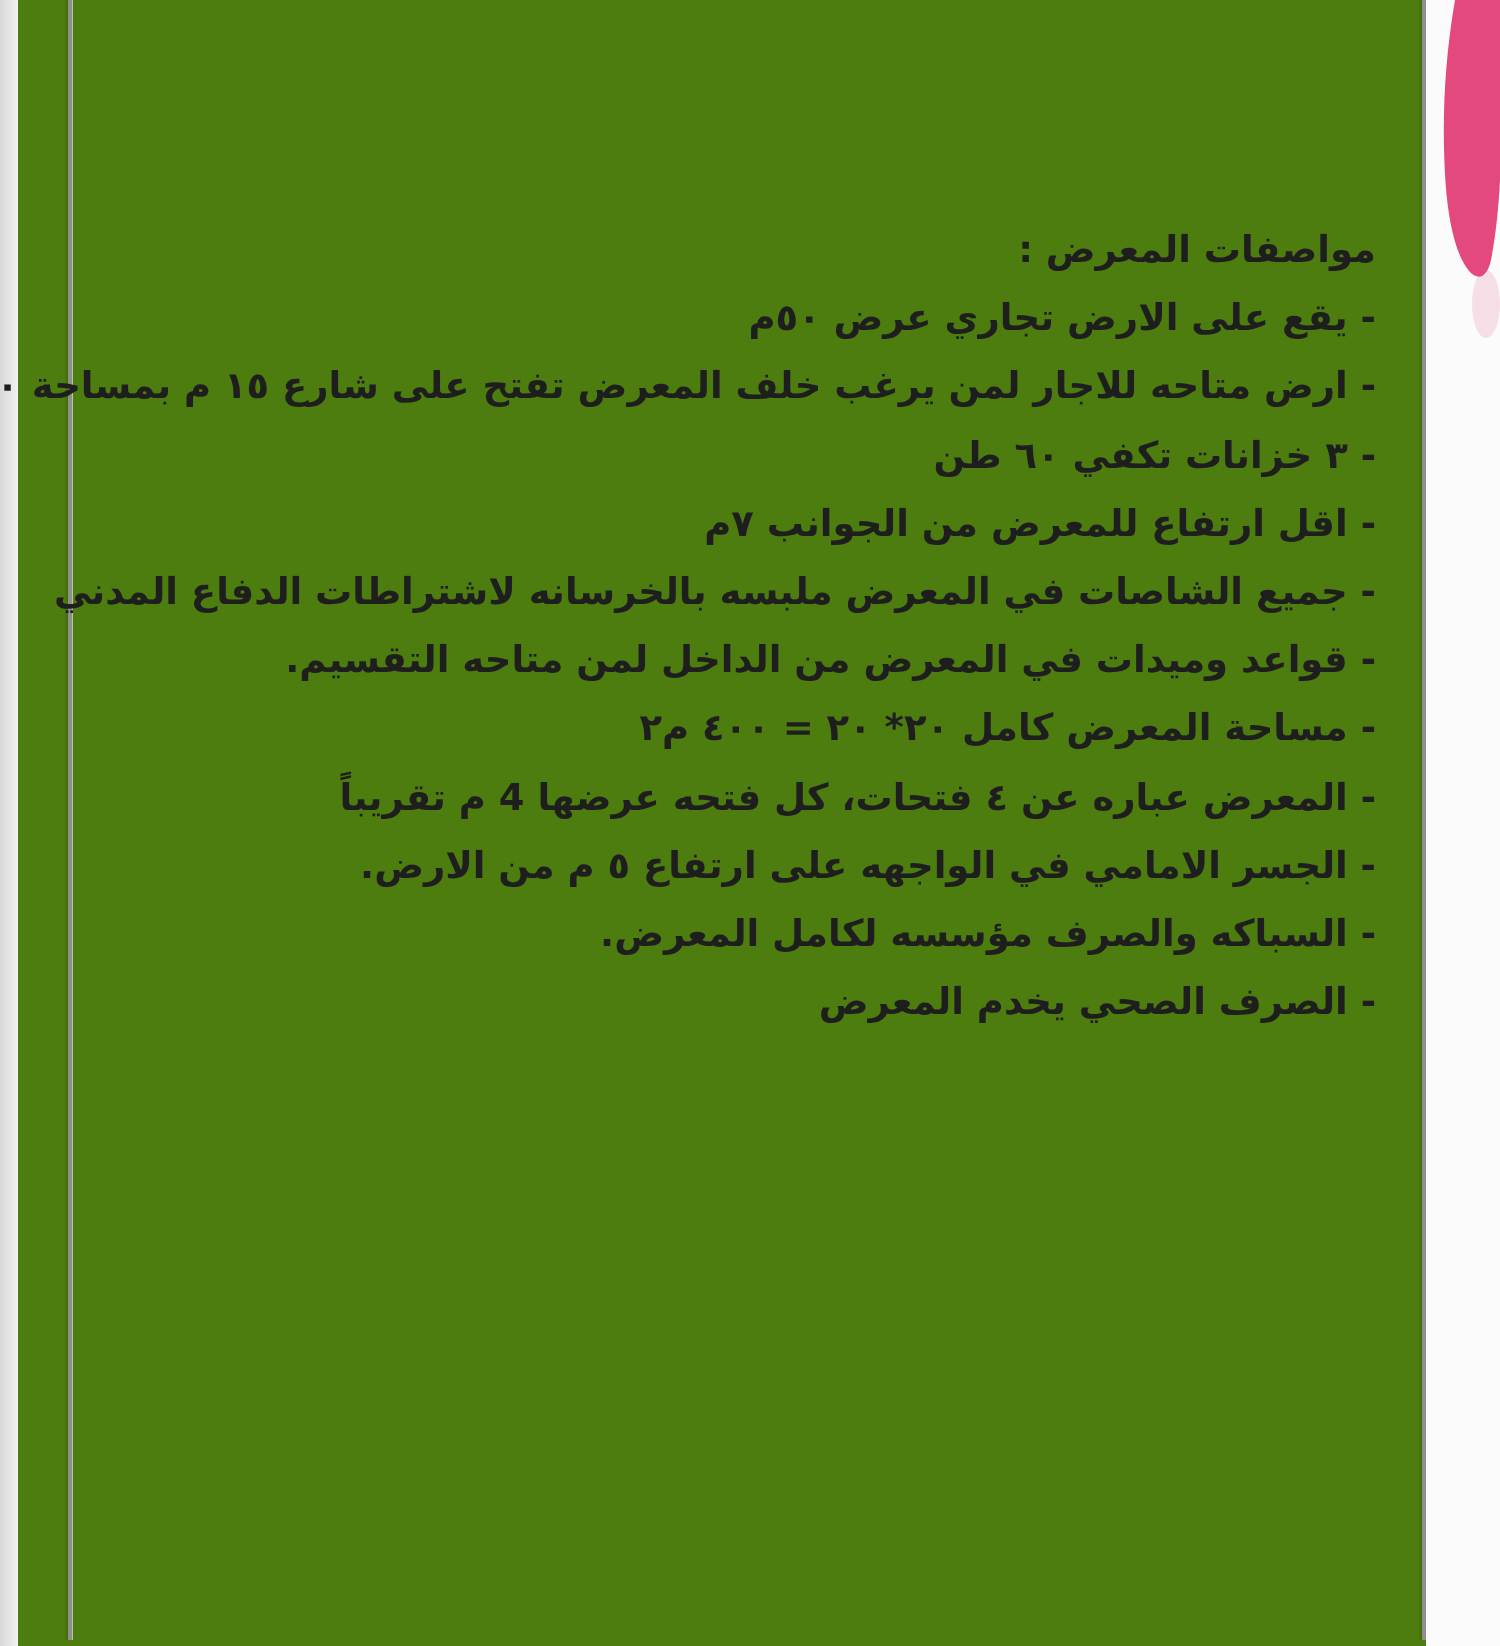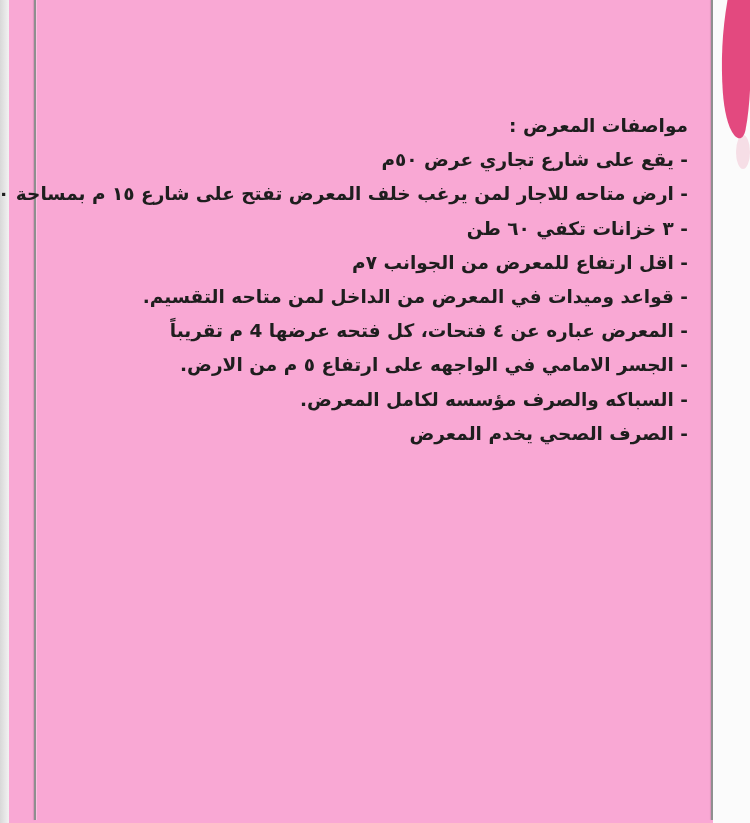--- a/index.html
+++ b/index.html
@@ -10,21 +10,21 @@
     width: 750px;
     height: 823px;
     overflow: hidden;
     background: #fefefe;
     font-family: "DejaVu Sans", sans-serif;
   }
   .page {
     position: relative;
     width: 750px;
     height: 823px;
-    background: #f9a8d4;
+    background: #4d7c0f;
   }
   
   .edge-strip-left {
     position: absolute;
     left: 0; top: 0; bottom: 0;
     width: 9px;
     background: linear-gradient(to right, #d8d8d8, #f2f2f2);
   }
   .edge-strip-right {
     position: absolute;
@@ -82,24 +82,26 @@
              C 22 32, 20.8 62, 22.8 92
              C 24.2 110, 27.5 127, 34.5 135.5
              C 39 140.5, 43.5 139, 45.5 130
              C 47.8 118, 49.3 104, 50 90
              L 50 0 Z" fill="var(--accent-pink, #e3497f)"></path>
     <ellipse cx="43" cy="152" rx="7" ry="17" fill="var(--accent-pink, #e3497f)" opacity="0.16"></ellipse>
   </svg>
 
   <div class="content">
     <div class="title">مواصفات المعرض :</div>
-    <div class="spec-line">- يقع على شارع تجاري عرض ٥٠م</div>
+    <div class="spec-line">- يقع على الارض تجاري عرض ٥٠م</div>
     <div class="spec-line">- ارض متاحه للاجار لمن يرغب خلف المعرض تفتح على شارع ١٥ م بمساحة ٦٥٠ م ٢</div>
     <div class="spec-line">- ٣ خزانات تكفي ٦٠ طن</div>
     <div class="spec-line">- اقل ارتفاع للمعرض من الجوانب ٧م</div>
+    <div class="spec-line">- جميع الشاصات في المعرض ملبسه بالخرسانه لاشتراطات الدفاع المدني</div>
     <div class="spec-line">- قواعد وميدات في المعرض من الداخل لمن متاحه التقسيم.</div>
+    <div class="spec-line">- مساحة المعرض كامل ٢٠* ٢٠ = ٤٠٠ م٢</div>
     <div class="spec-line">- المعرض عباره عن ٤ فتحات،  كل فتحه عرضها 4 م تقريباً</div>
     <div class="spec-line">- الجسر الامامي في الواجهه على ارتفاع ٥ م من الارض.</div>
     <div class="spec-line">- السباكه والصرف مؤسسه لكامل المعرض.</div>
     <div class="spec-line">- الصرف الصحي يخدم المعرض</div>
   </div>
 
 </div>
 
 </body></html>

